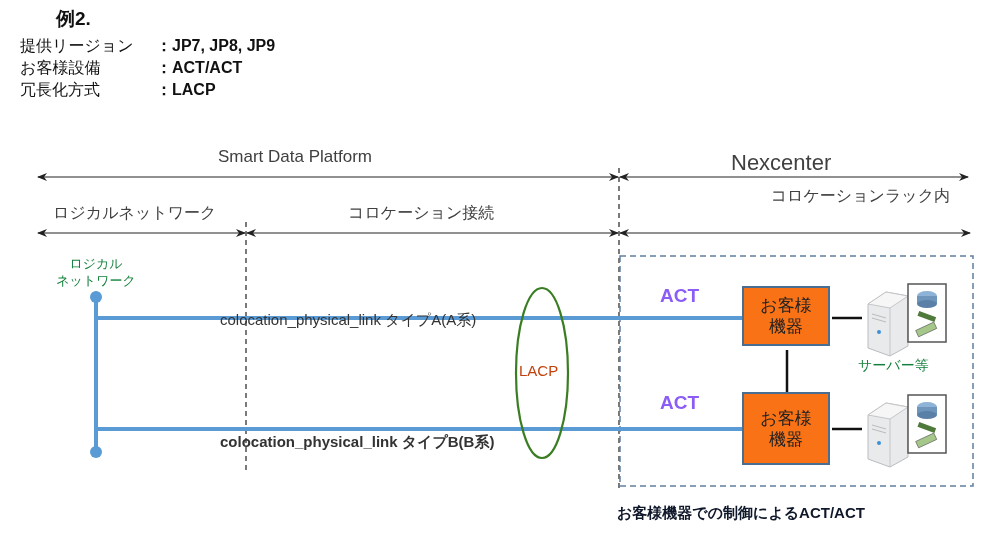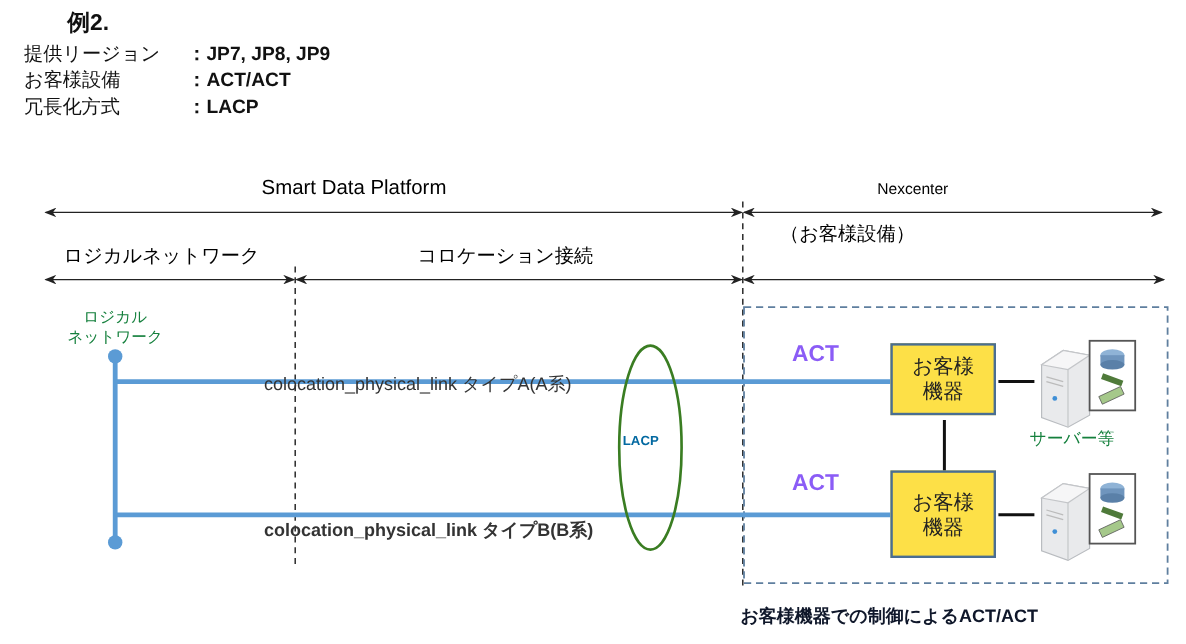--- a/index.html
+++ b/index.html
@@ -2,26 +2,26 @@
 <html><head>
 <meta charset="utf-8">
 <style>
   html, body { margin: 0; padding: 0; background: #ffffff; }
   body { width: 988px; height: 537px; position: relative; overflow: hidden; font-family: "Liberation Sans", "DejaVu Sans", sans-serif; color: #111; }
   .abs { position: absolute; }
   .hdr-title { left: 8px; top: 6px; font-size: 19px; font-weight: bold; margin-left: 48px; }
   .hdr-row { left: 20px; font-size: 16px; line-height: 20px; white-space: nowrap; }
   .hdr-row .k { display: inline-block; width: 136px; }
   .hdr-row .v { font-weight: bold; }
-  .lbl { font-size: 16px; color: #000000; white-space: nowrap; text-align: left; }
+  .lbl { font-size: 16px; color: #404040; white-space: nowrap; text-align: right; }
   .small { font-size: 13px; line-height: 17px; text-align: center; color: #15803d; }
   .link-lbl { font-size: 15px; color: #333; white-space: nowrap; margin-top: 21px; }
   .act { font-size: 19px; font-weight: bold; color: #8b5cf6; }
-  .lacp { font-size: 11px; font-weight: bold; color: #0369a1; }
-  .device { width: 88px; height: 60px; border: 2px solid #4a6e92; background: #fde047; display: flex; align-items: center; justify-content: center; text-align: center; font-size: 17px; line-height: 21px; color: #222; box-sizing: border-box; }
+  .lacp { font-size: 15px; font-weight: normal; color: #c2410c; }
+  .device { width: 88px; height: 60px; border: 2px solid #4a6e92; background: #f97316; display: flex; align-items: center; justify-content: center; text-align: center; font-size: 17px; line-height: 21px; color: #222; box-sizing: border-box; }
   .footer-note { font-size: 15px; font-weight: bold; color: #0f172a; white-space: nowrap; }
   svg { position: absolute; left: 0; top: 0; }
 </style>
 </head>
 <body>
 
 <div class="abs hdr-title">例2.</div>
 <div class="abs hdr-row" style="top:36px;">
   <span class="k">提供リージョン</span><span class="v">：JP7, JP8, JP9</span>
 </div>
@@ -92,25 +92,25 @@
     <rect x="40" y="0" width="38" height="58" fill="#fff" stroke="#555" stroke-width="1.5"></rect>
     <ellipse cx="59" cy="12" rx="10" ry="5" fill="#8fb3d6"></ellipse>
     <rect x="49" y="12" width="20" height="8" fill="#6f95bd"></rect>
     <ellipse cx="59" cy="20" rx="10" ry="4" fill="#5a80a8"></ellipse>
     <rect x="50" y="30" width="18" height="5" fill="#4f7a3a" transform="rotate(20 59 32)"></rect>
     <rect x="48" y="42" width="20" height="7" fill="#a5c88a" stroke="#555" stroke-width="0.6" transform="rotate(-25 58 45)"></rect>
   </g>
 </svg>
 
 <div class="abs lbl" style="left:218px; top:147px; font-size:17px;">Smart Data Platform</div>
-<div class="abs lbl" style="left:731px; top:150px; font-size:13px;">Nexcenter</div>
+<div class="abs lbl" style="left:731px; top:150px; font-size:22px;">Nexcenter</div>
 <div class="abs lbl" style="left:53px; top:203px;">ロジカルネットワーク</div>
 <div class="abs lbl" style="left:348px; top:203px;">コロケーション接続</div>
 <div class="abs lbl" style="left:650px; top:186px; width:300px; line-height:20px;">
-  <div>（お客様設備）</div>
+  <div>コロケーションラック内</div>
 </div>
 
 <div class="abs small" style="left:46px; top:255px; width:100px;">
   <div>ロジカル</div>
   <div>ネットワーク</div>
 </div>
 
 <div class="abs link-lbl" style="left:220px; top:290px;">colocation_physical_link タイプA(A系)</div>
 <div class="abs link-lbl" style="left:220px; top:412px;font-weight:bold;">colocation_physical_link タイプB(B系)</div>
 

